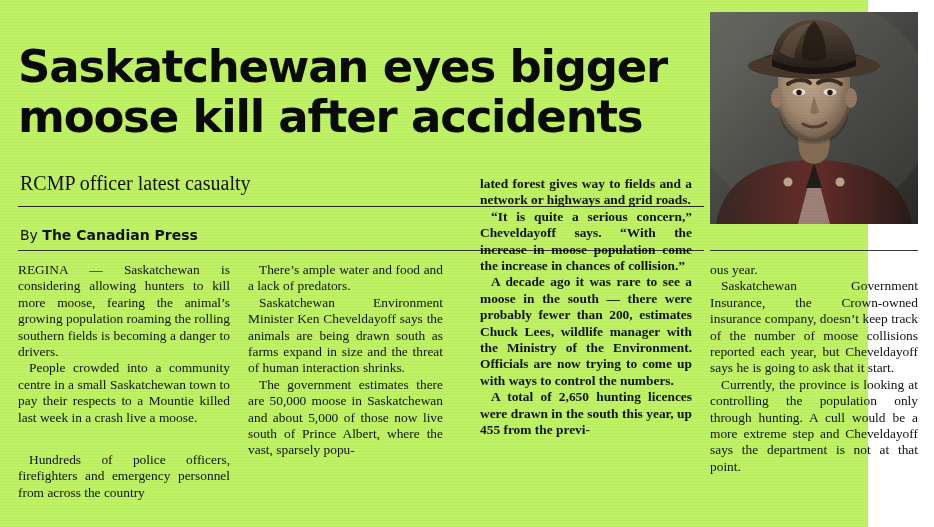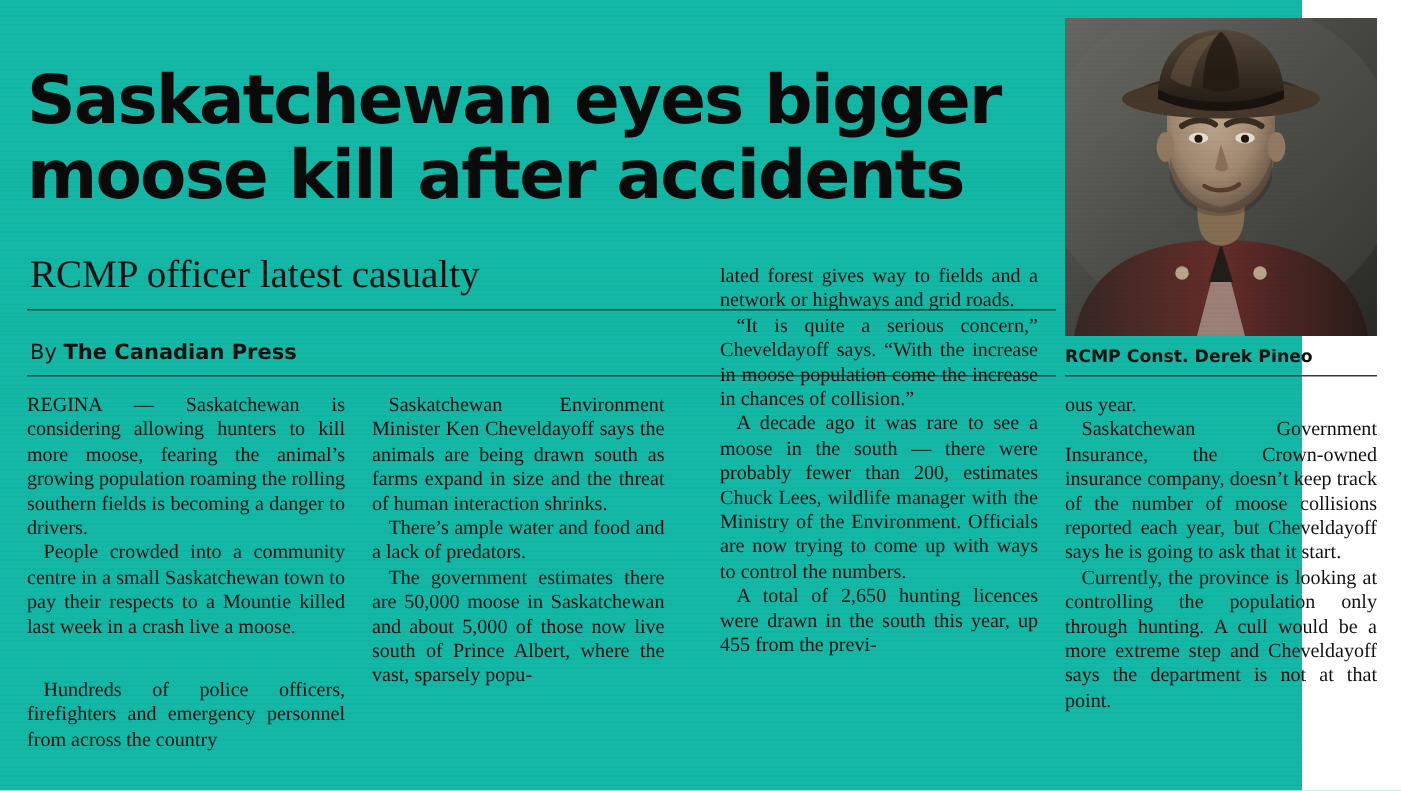--- a/index.html
+++ b/index.html
@@ -11,21 +11,21 @@
     width: 934px;
     height: 527px;
     overflow: hidden;
     font-family: "Liberation Serif", serif;
     color: #111111;
   }
   .page {
     position: relative;
     width: 868px;
     height: 527px;
-    background: #14b8a6;
+    background: #bef264;
   }
 
   
   .headline {
     position: absolute;
     left: 18px;
     top: 12px;
     width: 690px;
     font-family: "DejaVu Sans", sans-serif;
     font-weight: bold;
@@ -35,21 +35,21 @@
     color: #0a0a0a;
   }
   .headline .l2 { display: block; }
 
   .subhead {
     position: absolute;
     left: 20px;
     top: 168px;
     width: 460px;
     font-family: "Liberation Serif", serif;
-    font-size: 26px;
+    font-size: 20px;
     line-height: 30px;
     color: #101010;
   }
 
   .rule {
     position: absolute;
     left: 18px;
     top: 206px;
     width: 686px;
     height: 1px;
@@ -92,21 +92,21 @@
   }
   .col p {
     margin: 0;
     text-indent: 11px;
   }
   .col p.first { text-indent: 0; }
   .col p.gap { margin-top: 26px; }
 
   #col1 { left: 18px; width: 212px; }
   #col2 { left: 248px; width: 195px; }
-  #col3 { left: 480px; width: 212px; top: 176px; }
+  #col3 { left: 480px; width: 212px; top: 176px; font-weight: bold; }
   #col4 { left: 710px; width: 208px; top: 262px; }
 
   
   .photo-wrap {
     position: absolute;
     left: 710px;
     top: 12px;
     width: 208px;
     height: 212px;
   }
@@ -168,22 +168,22 @@
 
   <div class="byline-rule"></div>
 
   <div class="col" id="col1">
     <p class="first">REGINA — Saskatchewan is considering allowing hunters to kill more moose, fearing the animal’s growing population roaming the rolling southern fields is becoming a danger to drivers.</p>
     <p>People crowded into a community centre in a small Saskatchewan town to pay their respects to a Mountie killed last week in a crash live a moose.</p>
     <p class="gap">Hundreds of police officers, firefighters and emergency personnel from across the country</p>
   </div>
 
   <div class="col" id="col2">
+    <p>There’s ample water and food and a lack of predators.</p>
     <p>Saskatchewan Environment Minister Ken Cheveldayoff says the animals are being drawn south as farms expand in size and the threat of human interaction shrinks.</p>
-    <p>There’s ample water and food and a lack of predators.</p>
     <p>The government estimates there are 50,000 moose in Saskatchewan and about 5,000 of those now live south of Prince Albert, where the vast, sparsely popu-</p>
   </div>
 
   <div class="col" id="col3">
     <p class="first">lated forest gives way to fields and a network or highways and grid roads.</p>
     <p>“It is quite a serious concern,” Cheveldayoff says. “With the increase in moose population come the increase in chances of collision.”</p>
     <p>A decade ago it was rare to see a moose in the south — there were probably fewer than 200, estimates Chuck Lees, wildlife manager with the Ministry of the Environment. Officials are now trying to come up with ways to control the numbers.</p>
     <p>A total of 2,650 hunting licences were drawn in the south this year, up 455 from the previ-</p>
   </div>
 
@@ -251,21 +251,20 @@
         <path d="M70 40 C76 20 88 12 102 11 C94 18 86 30 84 46 C79 45 74 43 70 40 Z" fill="#8a7458" opacity="0.35"></path>
 
         <circle cx="78" cy="170" r="4.5" fill="#d9cfae" opacity="0.8"></circle>
         <circle cx="130" cy="170" r="4.5" fill="#d9cfae" opacity="0.8"></circle>
 
         <rect width="208" height="212" fill="#000" opacity="0.05"></rect>
       </svg>
     </div>
   </div>
 
-  <div class="caption">RCMP Const. Derek Pineo</div>
   <div class="caption-rule"></div>
 
   <div class="col" id="col4">
     <p class="first">ous year.</p>
     <p>Saskatchewan Government Insurance, the Crown-owned insurance company, doesn’t keep track of the number of moose collisions reported each year, but Cheveldayoff says he is going to ask that it start.</p>
     <p>Currently, the province is looking at controlling the population only through hunting. A cull would be a more extreme step and Cheveldayoff says the department is not at that point.</p>
   </div>
 
   <div class="grain"></div>
 </div>

